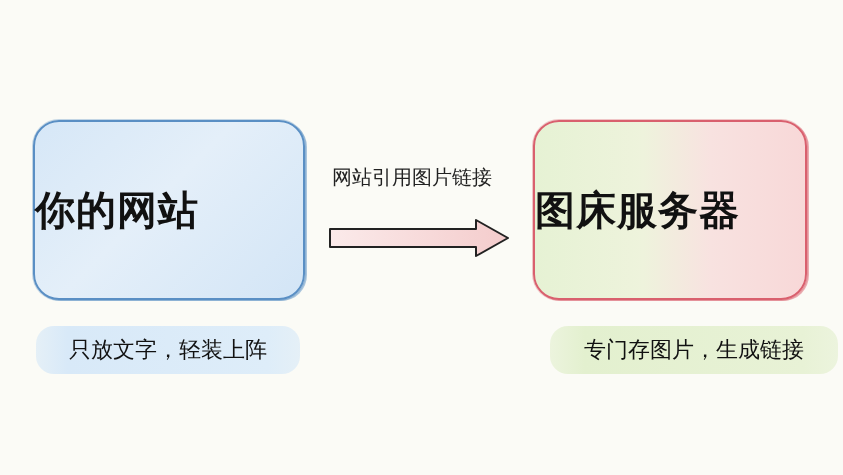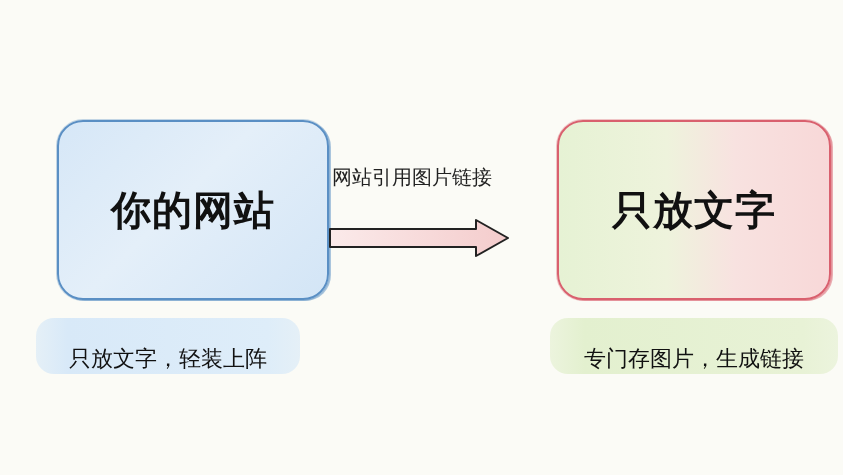--- a/index.html
+++ b/index.html
@@ -12,23 +12,22 @@
       background: #fbfbf6;
       position: relative;
       overflow: hidden;
       font-family: "DejaVu Sans", "Liberation Sans", sans-serif;
     }
     .box {
       position: absolute;
       box-sizing: border-box;
       display: flex;
       align-items: center;
-      justify-content: center;
+      justify-content: flex-start;
       border-radius: 26px;
-      margin-left: 24px;
     }
     .box-left {
       left: 33px;
       top: 120px;
       width: 272px;
       height: 180px;
       background: linear-gradient(135deg, #d6e7f7 0%, #e4eff9 45%, #d3e5f6 100%);
       border: 2px solid #5a8fc4;
       box-shadow: 0 0 0 1px rgba(90,143,196,0.35), 2px 1px 0 0 rgba(90,143,196,0.5);
     }
@@ -44,27 +43,27 @@
     .box-title {
       font-size: 40px;
       font-weight: bold;
       color: #111;
       letter-spacing: 1px;
     }
     .caption {
       position: absolute;
       box-sizing: border-box;
       display: flex;
-      align-items: flex-end;
+      align-items: center;
       justify-content: center;
       border-radius: 18px;
       font-size: 22px;
       color: #111;
-      height: 56px;
-      top: 318px;
+      height: 48px;
+      top: 326px;
     }
     .caption-left {
       left: 36px;
       width: 264px;
       background: linear-gradient(90deg, rgba(214,232,247,0.6) 0%, #d8e9f8 12%, #deedf9 88%, rgba(214,232,247,0.6) 100%);
     }
     .caption-right {
       left: 522px;
       width: 288px;
       background: linear-gradient(90deg, rgba(226,239,205,0.6) 0%, #e3f0cf 12%, #e8f2d6 88%, rgba(226,239,205,0.6) 100%);
@@ -107,18 +106,18 @@
   <defs>
     <linearGradient id="arrowGrad" x1="0" y1="0" x2="1" y2="0">
       <stop offset="0" stop-color="#fbeaea"></stop>
       <stop offset="1" stop-color="#f4cccc"></stop>
     </linearGradient>
   </defs>
   <path d="M2 11 L148 11 L148 2 L180 20 L148 38 L148 29 L2 29 Z" fill="url(#arrowGrad)" stroke="#222" stroke-width="2" stroke-linejoin="round"></path>
 </svg>
 
 <div class="box box-right">
-  <span class="box-title">只放文字</span>
+  <span class="box-title">图床服务器</span>
 </div>
 
 <div class="caption caption-right">
   <span>专门存图片，生成链接</span>
 </div>
 
 </body></html>

